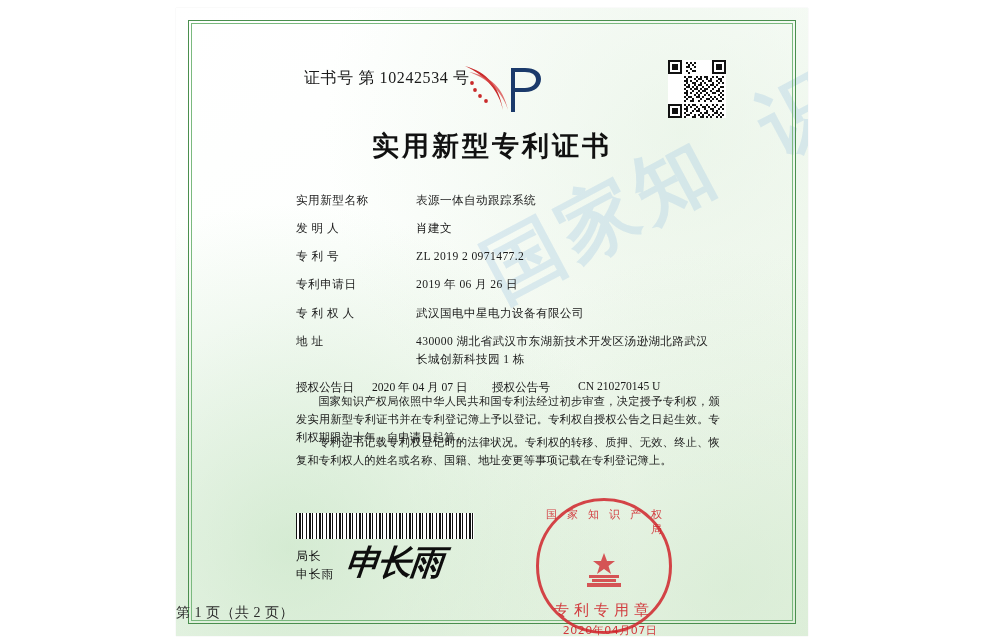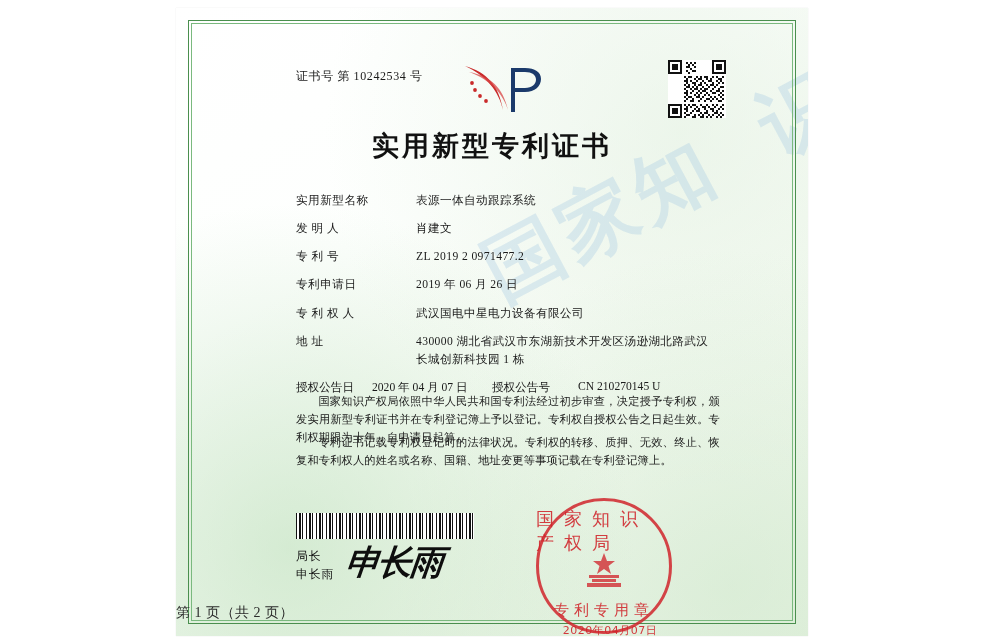--- a/index.html
+++ b/index.html
@@ -71,23 +71,23 @@
     color: rgba(155, 195, 225, 0.30);
     line-height: 1.12;
     white-space: nowrap;
     user-select: none;
   }
   .watermark .l2 { margin-left: 26px; }
 
   
   .cert-no {
     position: absolute;
-    left: 120px;
+    left: 128px;
     top: 60px;
-    font-size: 12px;
+    font-size: 16px;
     color: #1a1a1a;
     letter-spacing: 0.6px;
   }
   .emblem {
     position: absolute;
     left: 277px;
     top: 50px;
     width: 100px;
     height: 60px;
   }
@@ -210,23 +210,23 @@
   .seal-ring {
     position: absolute;
     inset: 0;
     border: 3px solid #d0252b;
     border-radius: 50%;
     opacity: 0.85;
   }
   .seal-text-top {
     position: absolute;
     left: 0; right: 0; top: 9px;
-    text-align: left;
+    text-align: right;
     font-family: Liberation Serif, serif;
-    font-size: 18px;
+    font-size: 11px;
     color: #d0252b;
     letter-spacing: 10px;
     opacity: 0.88;
   }
   .seal-text-bottom {
     position: absolute;
     left: 0; right: 0; bottom: 14px;
     text-align: center;
     font-family: "DejaVu Sans", sans-serif;
     font-size: 15px;

